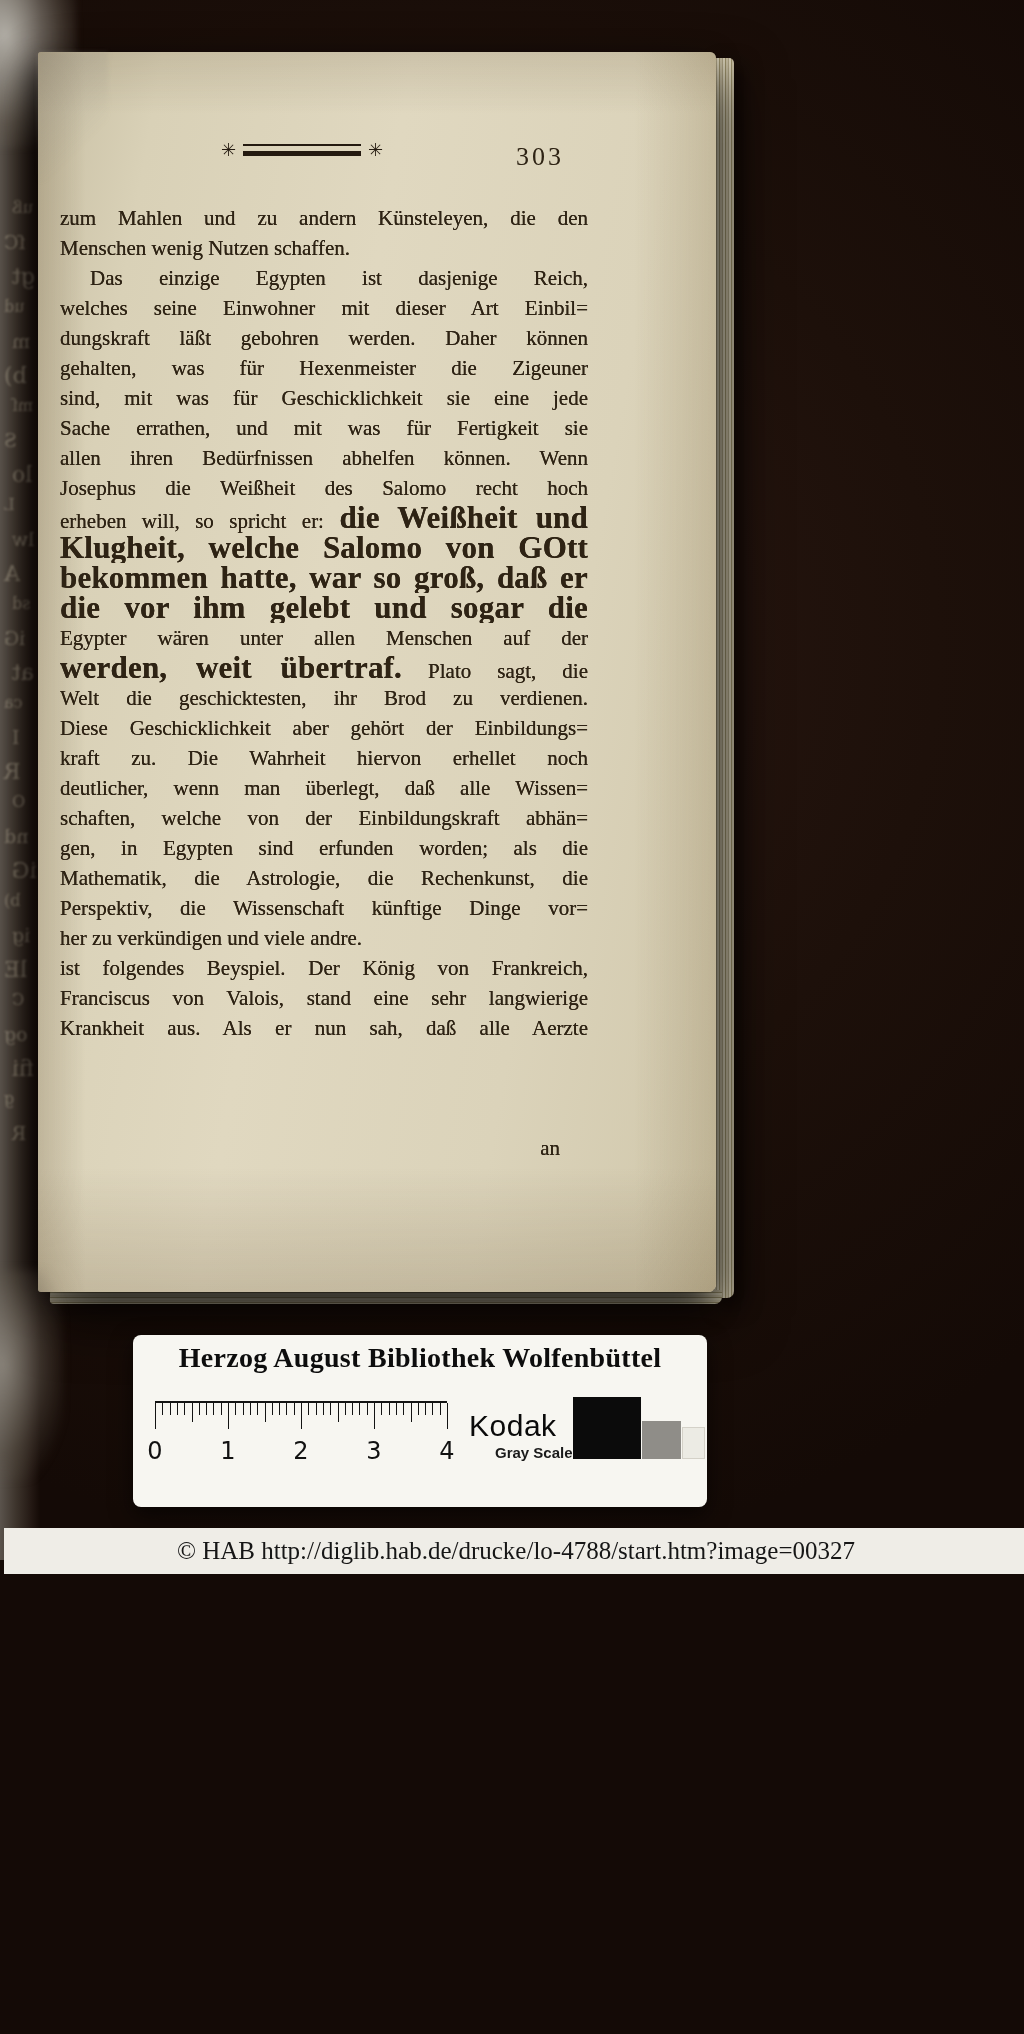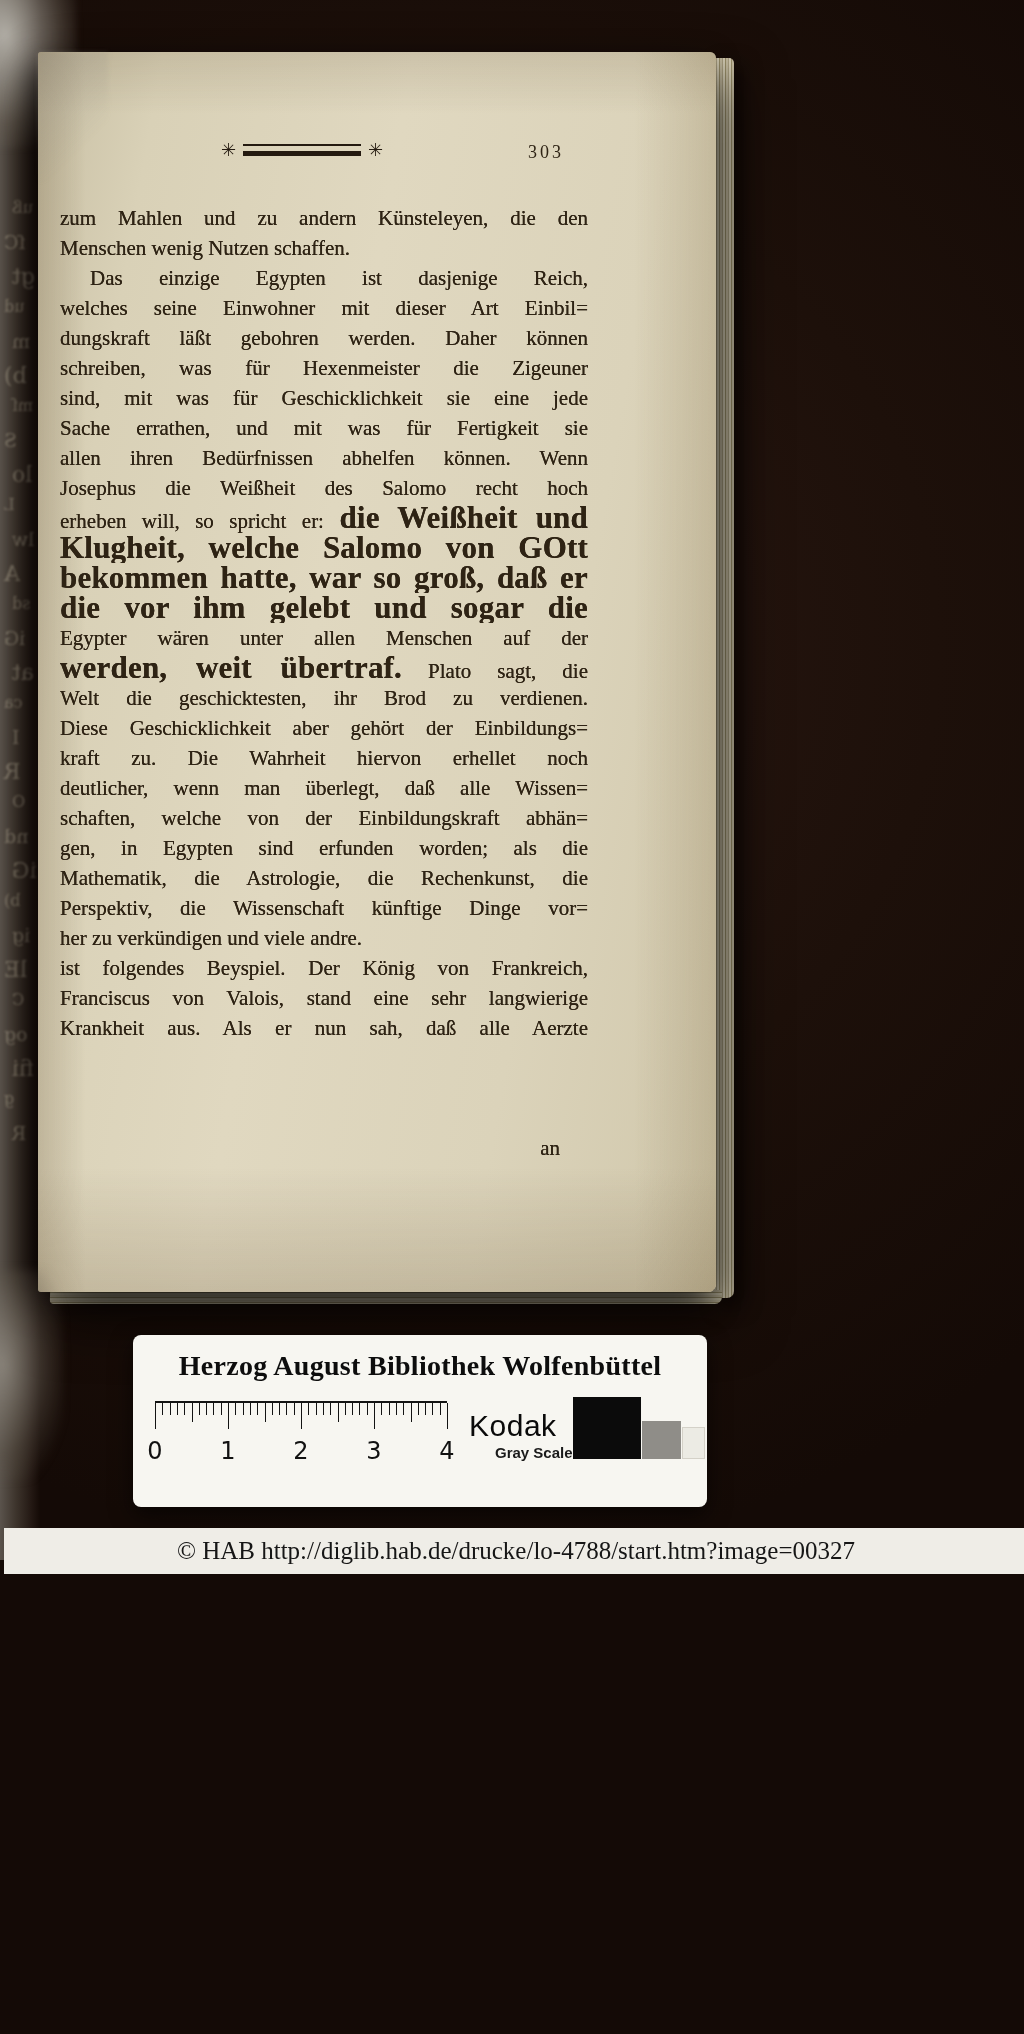--- a/index.html
+++ b/index.html
@@ -55,42 +55,42 @@
     transform:skewX(-1.5deg);
     background:repeating-linear-gradient(180deg,#c9bfa2 0 2px,#9c916b 2px 3.5px,#d6ceb3 3.5px 5px);
     border-radius:0 0 7px 4px;
   }
   
   .ornament { position:absolute; left:60px; top:140px; width:528px; display:flex; justify-content:center; transform:translateX(-22px); }
   .orn-glyph { font-family:"DejaVu Sans", sans-serif; font-size:18px; color:#241a10; line-height:20px; }
   .orn-rule  { width:118px; height:5px; border-top:2px solid #241a10; border-bottom:5px solid #241a10; margin:4px 7px 0 7px; }
   .page-number {
     position:absolute; left:60px; top:142px; width:528px; padding-right:24px; box-sizing:border-box;
-    text-align:right; font-size:18px; letter-spacing:3px; color:#2e2314;
+    text-align:right; font-size:26px; letter-spacing:3px; color:#2e2314;
   }
   .text-block { position:absolute; left:60px; top:203px; width:528px; color:#2e2314; }
   .tline {
     height:30px; line-height:30px; font-size:21px; overflow:hidden;
     text-align:justify; text-align-last:justify;
     text-shadow:0 0 0.4px #2e2314;
   }
   .tline.indent { text-indent:30px; }
   .tline.pend { text-align-last:left; }
   .em { font-weight:700; font-size:31px; letter-spacing:0.2px; }
   .catchword {
     position:absolute; left:60px; top:1136px; width:500px; text-align:right;
     font-size:21px; color:#2e2314; text-shadow:0 0 0.4px #2e2314;
   }
   
   .label {
     position:absolute; left:133px; top:1335px; width:574px; height:172px;
     background:#f7f6f1; border-radius:8px; box-shadow:0 8px 22px rgba(0,0,0,0.6);
   }
   .label-title {
-    margin-top:15px; text-align:center; white-space:nowrap;
+    margin-top:7px; text-align:center; white-space:nowrap;
     font-weight:700; font-size:28px; color:#0d0d0d; letter-spacing:0.3px;
   }
   .ruler { position:absolute; left:22px; top:66px; width:292px; height:30px; border-top:2px solid #131313; }
   .tick { position:absolute; top:0; width:0; height:12px; border-left:1.8px solid #131313; }
   .tick.mid { height:19px; }
   .tick.major { height:26px; }
   .ruler-numbers { position:absolute; left:22px; top:102px; width:292px; height:34px; }
   .rnum {
     position:absolute; transform:translateX(-50%);
     font-family:"DejaVu Sans", sans-serif; font-size:24px; color:#111;
@@ -159,21 +159,21 @@
     <span class="orn-glyph">✳</span>
   </div>
   <div class="page-number">303</div>
 
   <div class="text-block">
       <div class="tline"><span>zum Mahlen und zu andern Künsteleyen, die den</span></div>
       <div class="tline pend"><span>Menschen wenig Nutzen schaffen.</span></div>
       <div class="tline indent"><span>Das einzige Egypten ist dasjenige Reich,</span></div>
       <div class="tline"><span>welches seine Einwohner mit dieser Art Einbil=</span></div>
       <div class="tline"><span>dungskraft läßt gebohren werden. Daher können</span></div>
-      <div class="tline"><span>schreiben, was für Hexenmeister die Zigeuner</span></div>
+      <div class="tline"><span>gehalten, was für Hexenmeister die Zigeuner</span></div>
       <div class="tline"><span>sind, mit was für Geschicklichkeit sie eine jede</span></div>
       <div class="tline"><span>Sache errathen, und mit was für Fertigkeit sie</span></div>
       <div class="tline"><span>allen ihren Bedürfnissen abhelfen können. Wenn</span></div>
       <div class="tline"><span>Josephus die Weißheit des Salomo recht hoch</span></div>
       <div class="tline"><span>erheben will, so spricht er: </span><span class="em">die Weißheit und</span></div>
       <div class="tline"><span class="em">Klugheit, welche Salomo von GOtt</span></div>
       <div class="tline"><span class="em">bekommen hatte, war so groß, daß er alle,</span></div>
       <div class="tline"><span class="em">die vor ihm gelebt und sogar die Egypter,</span></div>
       <div class="tline"><span>Egypter wären unter allen Menschen auf der</span></div>
       <div class="tline"><span class="em">werden, weit übertraf.</span><span> Plato sagt, die</span></div>

